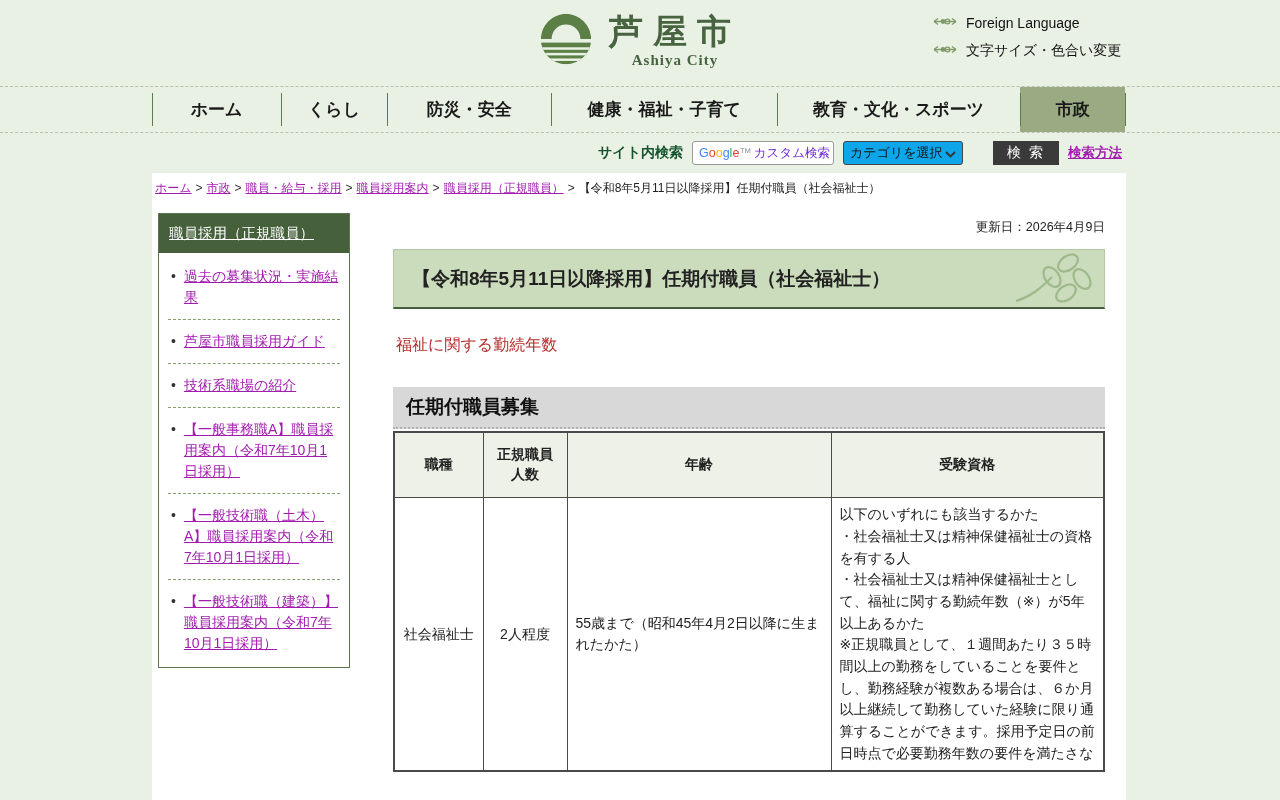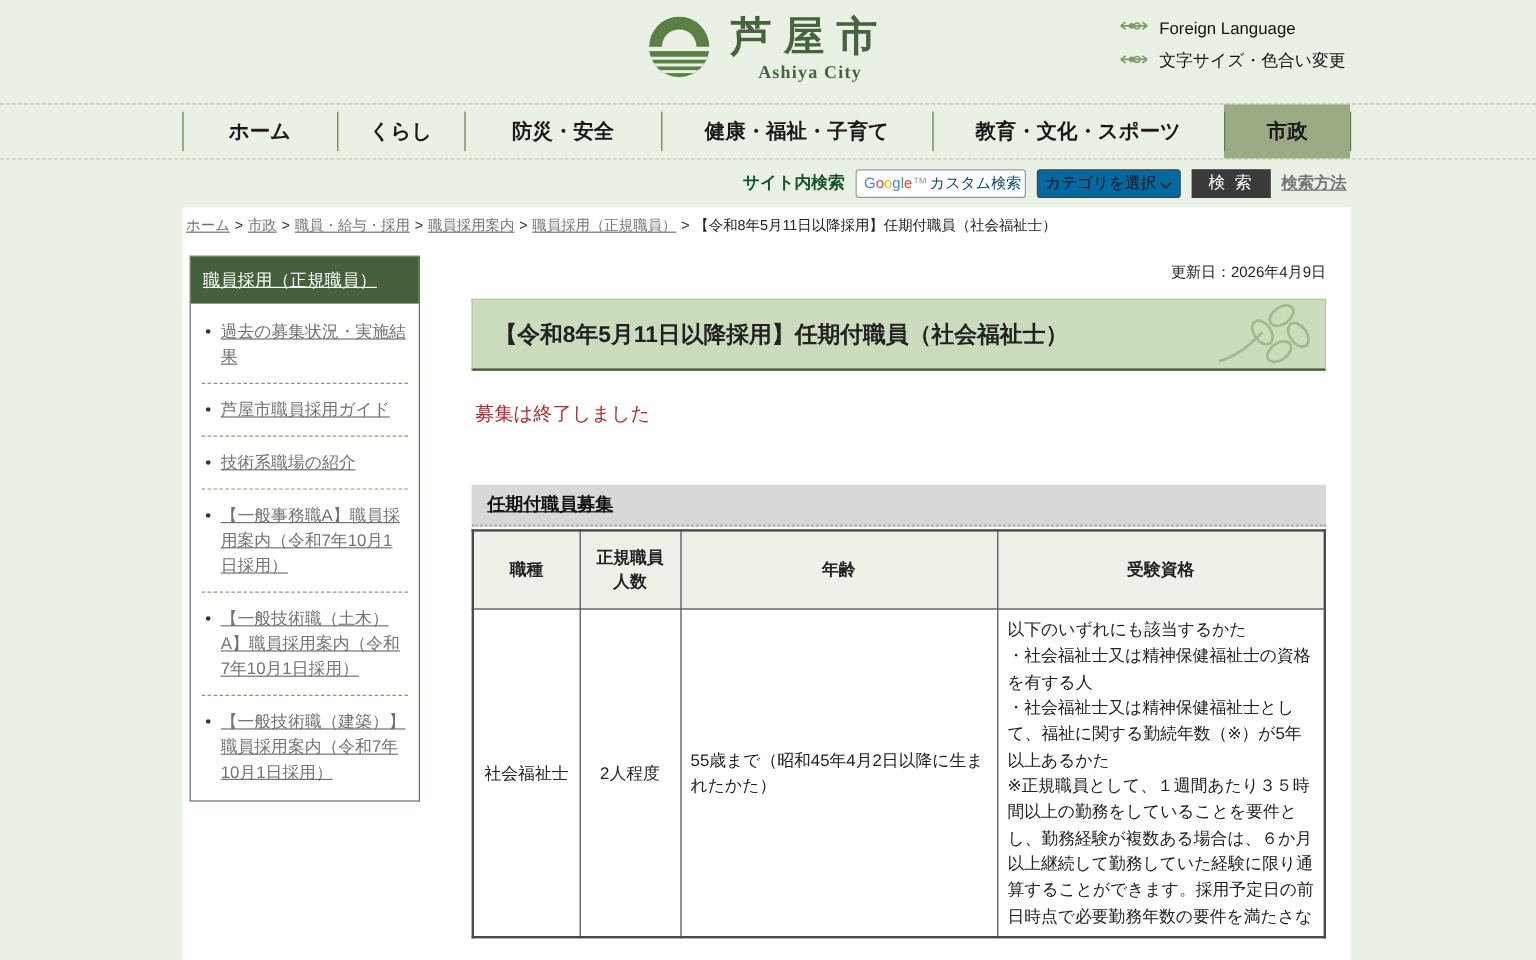--- a/index.html
+++ b/index.html
@@ -4,21 +4,21 @@
 <style>
   * { box-sizing: border-box; }
   html, body { margin: 0; padding: 0; }
   body {
     width: 1280px; height: 800px; overflow: hidden;
     background: #e9f1e4;
     font-family: "Liberation Sans", "DejaVu Sans", sans-serif;
     color: #222;
   }
   a { cursor: pointer; }
-  .blue-link { color: #737373; text-decoration: underline; }
+  .blue-link { color: #a21caf; text-decoration: underline; }
 
   
   .site-header { height: 86px; position: relative; padding-left: 32px; }
   .brand { position: absolute; left: 50%; top: 12px; transform: translateX(-50%);
            display: flex; align-items: center; gap: 16px; }
   .brand-text { display: flex; flex-direction: column; align-items: center; }
   .site-title { font-size: 34px; font-weight: bold; color: #47633f; letter-spacing: 10px; line-height: 1.1; }
   .site-subtitle { font-family: "Liberation Serif", "DejaVu Serif", serif; font-weight: bold;
                    font-size: 15px; color: #47633f; margin-top: 2px; letter-spacing: 1px; }
   .header-utils { position: absolute; left: 933px; top: 15px; display: flex; flex-direction: column; gap: 11px; }
@@ -33,27 +33,27 @@
   .nav-inner::after { content: ""; width: 1px; background: #5c7f4a; margin: 6px 0; }
   .nav-item.active { background: #9aaa82; }
 
   
   .search-row { display: flex; justify-content: flex-end; align-items: center;
                 gap: 9px; padding: 9px 158px 9px 0; height: 40px; }
   .search-label { font-size: 14px; font-weight: bold; color: #14532d; }
   .search-input { width: 142px; height: 24px; background: #fff; border: 1px solid #9a9a9a;
                   border-radius: 3px; display: flex; align-items: center; padding: 0 6px;
                   font-size: 12.5px; overflow: hidden; white-space: nowrap; }
-  .ph-rest { color: #0c4a6e; margin-left: 2px; }
-  .search-select { width: 120px; height: 24px; background: #0369a1; border: 1px solid #444; border-radius: 3px;
+  .ph-rest { color: #6d28d9; margin-left: 2px; }
+  .search-select { width: 120px; height: 24px; background: #0ea5e9; border: 1px solid #444; border-radius: 3px;
                    display: flex; align-items: center; justify-content: space-between;
                    padding: 0 6px; font-size: 13px; color: #111; cursor: pointer; }
   .search-button { width: 66px; height: 24px; background: #3a3a3a; color: #fff; border: none;
                    font-size: 14px; display: flex; align-items: center; justify-content: center;
-                   letter-spacing: 2px; cursor: pointer; font-family: inherit; }
+                   letter-spacing: 2px; cursor: pointer; font-family: inherit; margin-left: 21px; }
   .search-help { font-size: 13.5px; font-weight: bold; }
 
   
   .white-band { margin-left: 152px; width: 974px; background: #fff; min-height: 628px; }
   .breadcrumb { padding: 7px 8px 6px 3px; font-size: 12px; color: #222; }
   .breadcrumb .sep { margin: 0 4px; color: #333; }
 
   
   .columns { display: flex; align-items: flex-start; }
   .sidebar { width: 194px; margin: 10px 0 0 6px; border: 1px solid #5d7450; background: #fff; }
@@ -69,21 +69,21 @@
   .update-date { text-align: right; font-size: 12.5px; color: #222; margin: 16px 0 10px; }
 
   .page-title-banner { position: relative; background: #cbdcbc; border: 1px solid #b3c7a2;
                        border-bottom: 2px solid #46603b; padding: 16px 96px 15px 18px;
                        font-size: 19px; font-weight: bold; color: #222; }
   .banner-ornament { position: absolute; right: 8px; top: 1px; }
 
   .closed-notice { color: #b32b2b; font-size: 16px; margin: 26px 0 0 3px; }
 
   .section-bar { background: #d8d8d8; border-bottom: 2px dotted #b0b0b0; padding: 7px 13px;
-                 font-weight: bold; font-size: 15px; color: #111; margin-top: 48px; text-decoration: underline; }
+                 font-weight: bold; font-size: 19px; color: #111; margin-top: 31px; }
 
   .subsection-heading { margin-top: 27px; font-weight: bold; font-size: 15px; color: #111;
                         padding-bottom: 8px; border-bottom: 4px solid #d5e3c8; margin-bottom: 11px; }
 
   
   table.recruit { border-collapse: collapse; width: 710px; table-layout: fixed;
                   border: 2px solid #4a4a4a; margin-top: 2px; }
   table.recruit th, table.recruit td { border: 1px solid #4a4a4a; font-size: 14px; }
   table.recruit th { background: #edf1e8; font-weight: bold; height: 66px; text-align: center;
                      vertical-align: middle; padding: 4px; line-height: 1.4; }
@@ -217,21 +217,21 @@
           <svg width="86" height="54" viewBox="0 0 86 54" fill="none" stroke="#9fb98c" stroke-width="2.2" aria-hidden="true">
             <ellipse cx="58" cy="12" rx="11" ry="7" transform="rotate(-35 58 12)"></ellipse>
             <ellipse cx="72" cy="28" rx="11" ry="7" transform="rotate(55 72 28)"></ellipse>
             <ellipse cx="56" cy="42" rx="11" ry="7" transform="rotate(-35 56 42)"></ellipse>
             <ellipse cx="42" cy="26" rx="11" ry="7" transform="rotate(55 42 26)"></ellipse>
             <path d="M6 50 C20 46, 30 38, 42 26"></path>
           </svg>
         </span>
       </h1>
 
-      <p class="closed-notice">募集は終了しました</p>
+      <p class="closed-notice">福祉に関する勤続年数</p>
 
       <div class="section-bar">任期付職員募集</div>
 
 
       <table class="recruit">
         <colgroup>
           <col class="col-shokushu">
             <col class="col-ninzu">
             <col class="col-nenrei">
             <col class="col-shikaku">

